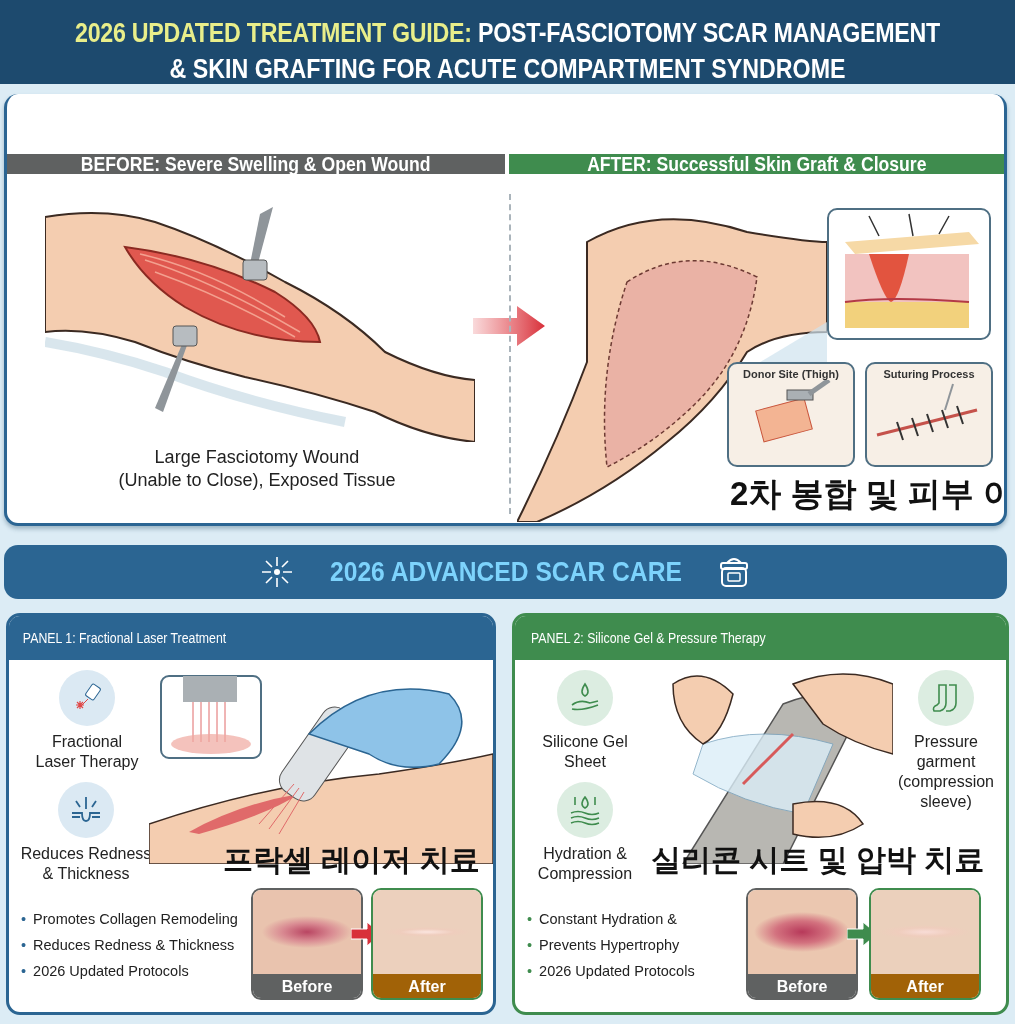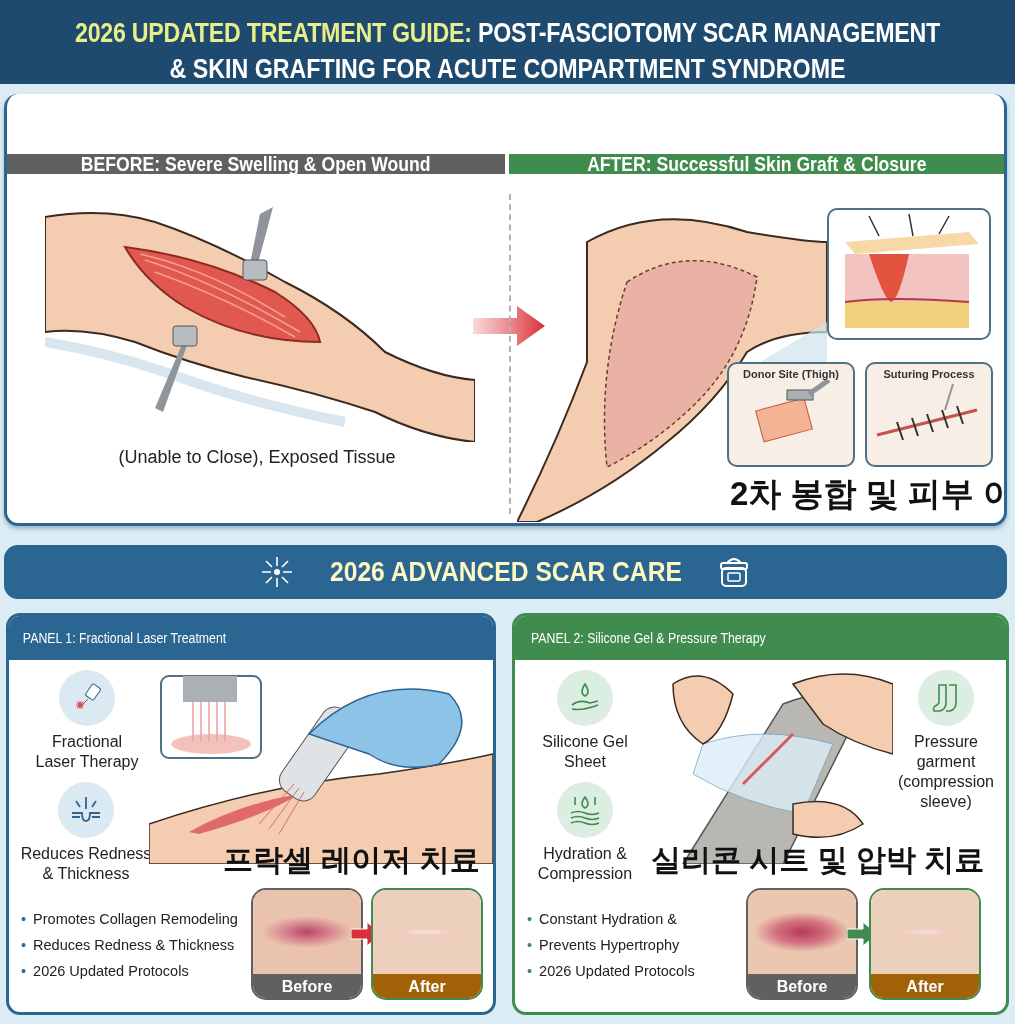--- a/index.html
+++ b/index.html
@@ -18,38 +18,38 @@
 .col-h{height:20px;display:flex;align-items:center;justify-content:center;color:#fff;font-weight:700;font-size:20px}
 .col-h span{transform:scaleX(.88);display:inline-block;white-space:nowrap}
 .before-h{width:498px;background:#5f6161;margin-right:4px}
 .after-h{flex:1;background:#3f8c4e}
 .divider{position:absolute;left:502px;top:100px;height:320px;border-left:2px dashed #aab4bb}
 .caption-before{position:absolute;left:110px;top:352px;width:280px;text-align:center;font-size:18px;line-height:23px;color:#222}
 .big-kr{position:absolute;font-weight:700;color:#111;white-space:nowrap}
 .thumb{position:absolute;border:2px solid #4f6f83;border-radius:10px;background:#f7efe6;overflow:hidden}
 .thumb .lab{font-size:11px;font-weight:700;text-align:center;padding-top:4px;color:#333}
 
-.band{position:absolute;left:4px;top:545px;width:1003px;height:54px;background:#2b6592;border-radius:14px;display:flex;align-items:center;justify-content:center;gap:12px;color:#fef9c3;font-weight:700;font-size:28px}
+.band{position:absolute;left:4px;top:545px;width:1003px;height:54px;background:#2b6592;border-radius:14px;display:flex;align-items:center;justify-content:center;gap:12px;color:#7dd3fc;font-weight:700;font-size:28px}
 .band .t{transform:scaleX(.88);display:inline-block}
 
 .panel{position:absolute;top:613px;height:402px;border-radius:14px;background:#fff;overflow:hidden}
 .p1{left:6px;width:490px;border:3px solid #2b6592}
 .p2{left:512px;width:497px;border:3px solid #3f8c4e}
 .panel-h{height:44px;display:flex;align-items:center;color:#fff;font-weight:400;font-size:14px}
 .panel-h span{transform:scaleX(.88);display:inline-block;white-space:nowrap}
 .p1 .panel-h{background:#2b6592}
 .p2 .panel-h{background:#3f8c4e}
 .feat{position:absolute;text-align:center;font-size:16px;line-height:20px;color:#222}
 .circ{width:56px;height:56px;border-radius:50%;margin:0 auto 6px;display:flex;align-items:center;justify-content:center}
 .p1 .circ{background:#dbe9f3}
 .p2 .circ{background:#dcede1}
 .bullets{position:absolute;list-style:none;font-size:14.5px;line-height:26px;color:#222}
 .bullets li::before{content:"•";color:#2b6592;margin-right:7px}
 .p2 .bullets li::before{color:#3f8c4e}
-.ba{position:absolute;width:112px;height:112px;border-radius:15px;overflow:hidden;border:2px solid #5f6161}
+.ba{position:absolute;width:112px;height:112px;border-radius:10px;overflow:hidden;border:2px solid #5f6161}
 .ba .ph{height:84px}
 .ba .lb{height:26px;display:flex;align-items:center;justify-content:center;color:#fff;font-size:16px;font-weight:700}
 .ba.b .lb{background:#5f6161}
 .ba.a{border-color:#3f8c4e}
 .ba.a .lb{background:#a16207}
 </style>
 </head>
 <body>
 
 <div class="header">
@@ -71,20 +71,21 @@
     <path d="M0 15 Q60 5 110 20 Q170 40 240 80 Q300 110 340 150 Q390 175 430 178 L430 240 Q380 235 330 210 Q270 190 200 175 Q140 160 90 140 Q40 125 0 130 Z" fill="#f4cdb0" stroke="#3b2a22" stroke-width="2"></path>
     <path d="M0 140 Q60 150 120 170 Q200 200 300 220" fill="none" stroke="#c9dbe6" stroke-width="10" opacity=".7"></path>
     <path d="M80 45 Q160 55 230 90 Q270 115 275 140 Q200 140 140 105 Q100 80 80 45 Z" fill="#e0584f" stroke="#8b2a22" stroke-width="2"></path>
     <path d="M100 58 Q170 80 255 130 M110 70 Q180 95 250 135 M95 52 Q165 68 240 115" stroke="#f3a08f" stroke-width="1.5" fill="none"></path>
     <path d="M215 12 L228 5 L212 65 L205 62 Z" fill="#8f959a"></path>
       <rect x="198" y="58" width="24" height="20" rx="3" fill="#b7bcc0" stroke="#555"></rect>
     <path d="M138 140 L145 135 L118 210 L110 206 Z" fill="#8f959a"></path>
       <rect x="128" y="124" width="24" height="20" rx="3" fill="#b7bcc0" stroke="#555"></rect>
   </svg>
   <div class="caption-before">
+    <div>Large Fasciotomy Wound</div>
     <div>(Unable to Close), Exposed Tissue</div>
   </div>
 
   <svg style="position:absolute;left:466px;top:210px" width="74" height="44" viewBox="0 0 74 44">
       <defs>
         <linearGradient id="ga" x1="0" x2="1">
           <stop offset="0" stop-color="#e2454b" stop-opacity=".2"></stop>
           <stop offset="1" stop-color="#d8303a"></stop>
         </linearGradient>
       </defs>

